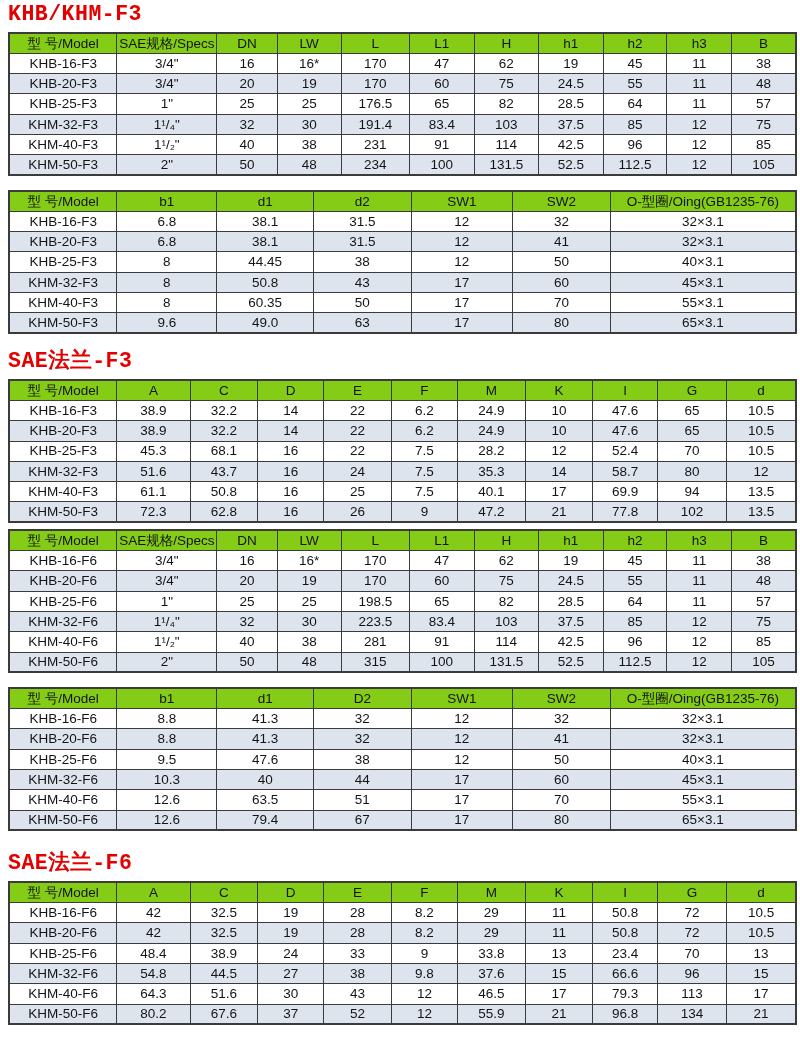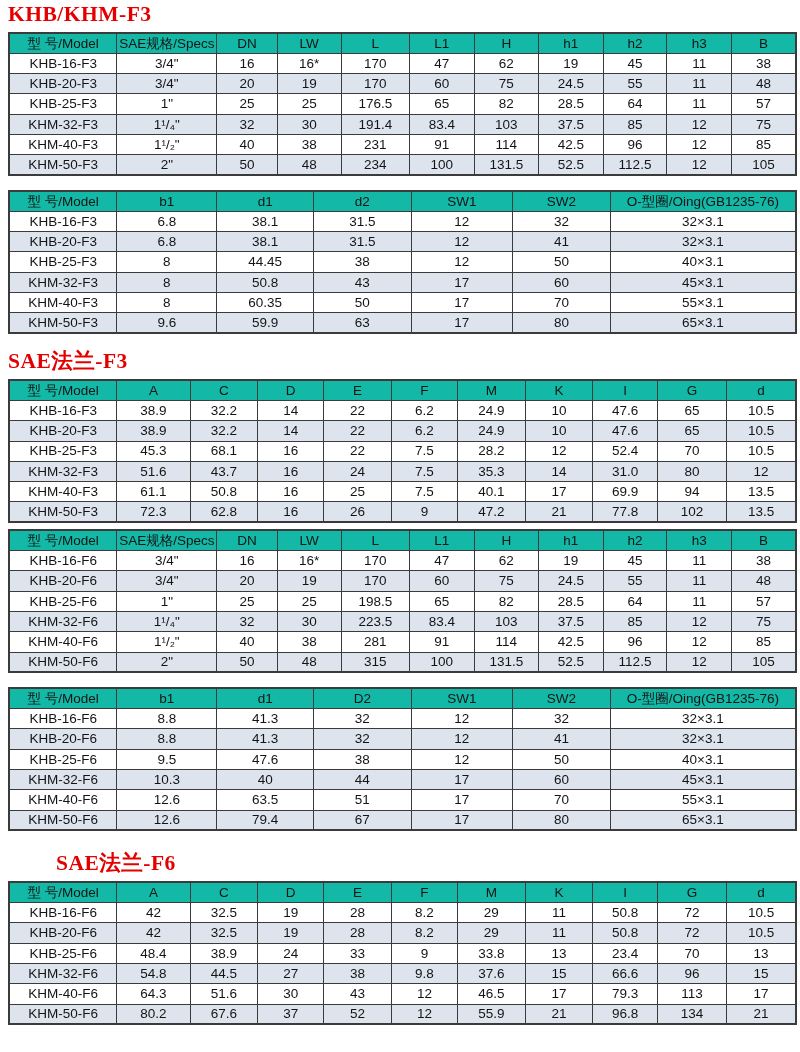--- a/index.html
+++ b/index.html
@@ -10,26 +10,26 @@
   }
   .page { padding: 2px 3px 0 8px; width: 789px; }
 
   h2.title {
     margin: 0;
     font-size: 21.5px;
     line-height: 24px;
     font-weight: bold;
     letter-spacing: 0.5px;
     color: #e50000;
-    font-family: Liberation Serif, serif;
+    font-family: Liberation Mono, monospace;
   }
   section:nth-child(1) .title { margin-top: 0; }
   section:nth-child(2) .title { margin-top: 15px; }
   section:nth-child(3) .title { margin-top: 18px; }
-  section:nth-child(4) .title { margin-top: 20px; margin-left: 48px; }
+  section:nth-child(4) .title { margin-top: 20px; }
 
   .tables table { margin-top: 6px; }
   .tables table + table { margin-top: 14px; }
 
   table {
     border-collapse: collapse;
     table-layout: fixed;
     width: 789px;
     border: 2px solid #3b3b3b;
   }
@@ -40,21 +40,21 @@
     padding: 0 2px;
     text-align: center;
     vertical-align: middle;
     font-size: 13.5px;
     line-height: 1;
     font-weight: 400;
     color: #141414;
     white-space: nowrap;
     overflow: hidden;
   }
-  thead th { background: #14b8a6; margin-top: 28px; }
+  thead th { background: #84cc16; margin-top: 28px; }
   tbody tr:nth-child(even) td { background: #dde4ee; }
   tbody tr:nth-child(odd)  td { background: #ffffff; }
 </style>
 </head>
 <body>
 
 <div class="page">
   <section>
     <h2 class="title" style="color: rgb(229, 0, 0);">KHB/KHM-F3</h2>
     <div class="tables">
@@ -231,21 +231,21 @@
               <td>8</td>
               <td>60.35</td>
               <td>50</td>
               <td>17</td>
               <td>70</td>
               <td>55×3.1</td>
             </tr>
             <tr>
               <td>KHM-50-F3</td>
               <td>9.6</td>
-              <td>59.9</td>
+              <td>49.0</td>
               <td>63</td>
               <td>17</td>
               <td>80</td>
               <td>65×3.1</td>
             </tr>
           </tbody>
         </table>
       </div>
   </section>
   <section>
@@ -322,21 +322,21 @@
             </tr>
             <tr>
               <td>KHM-32-F3</td>
               <td>51.6</td>
               <td>43.7</td>
               <td>16</td>
               <td>24</td>
               <td>7.5</td>
               <td>35.3</td>
               <td>14</td>
-              <td>31.0</td>
+              <td>58.7</td>
               <td>80</td>
               <td>12</td>
             </tr>
             <tr>
               <td>KHM-40-F3</td>
               <td>61.1</td>
               <td>50.8</td>
               <td>16</td>
               <td>25</td>
               <td>7.5</td>

